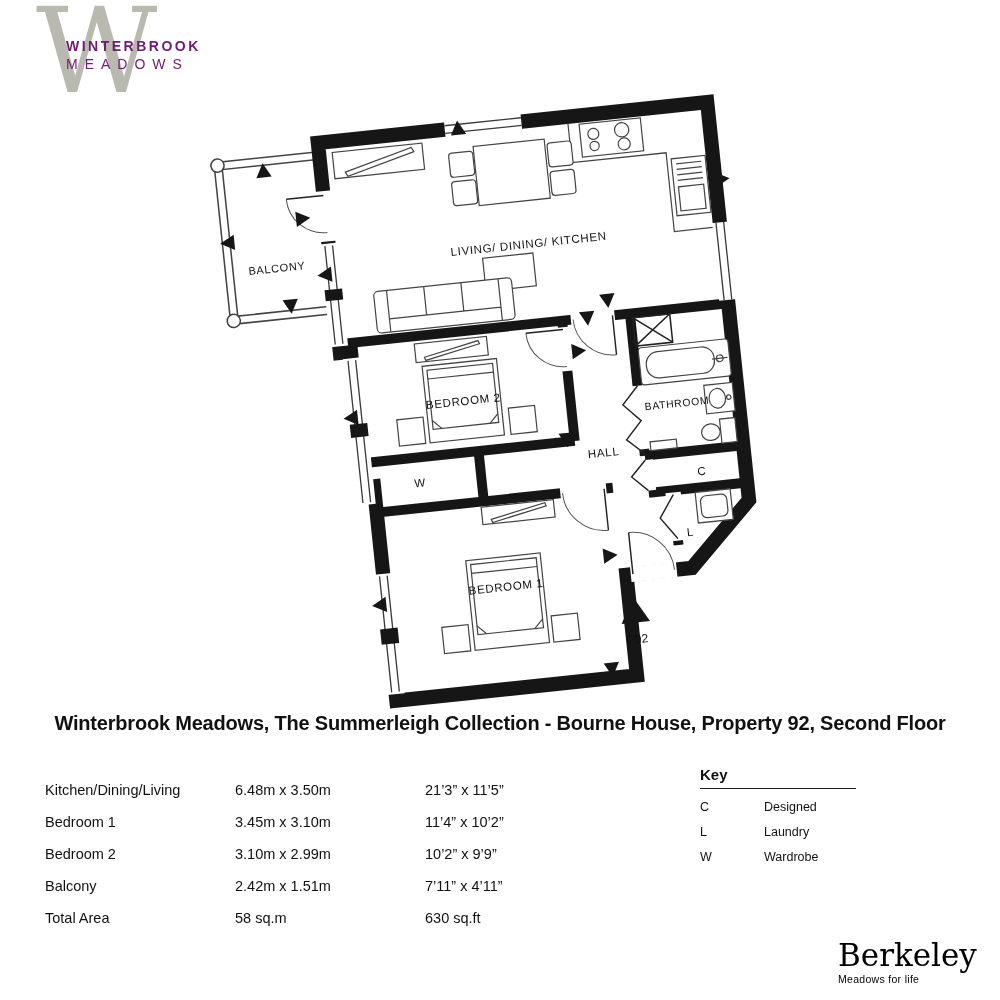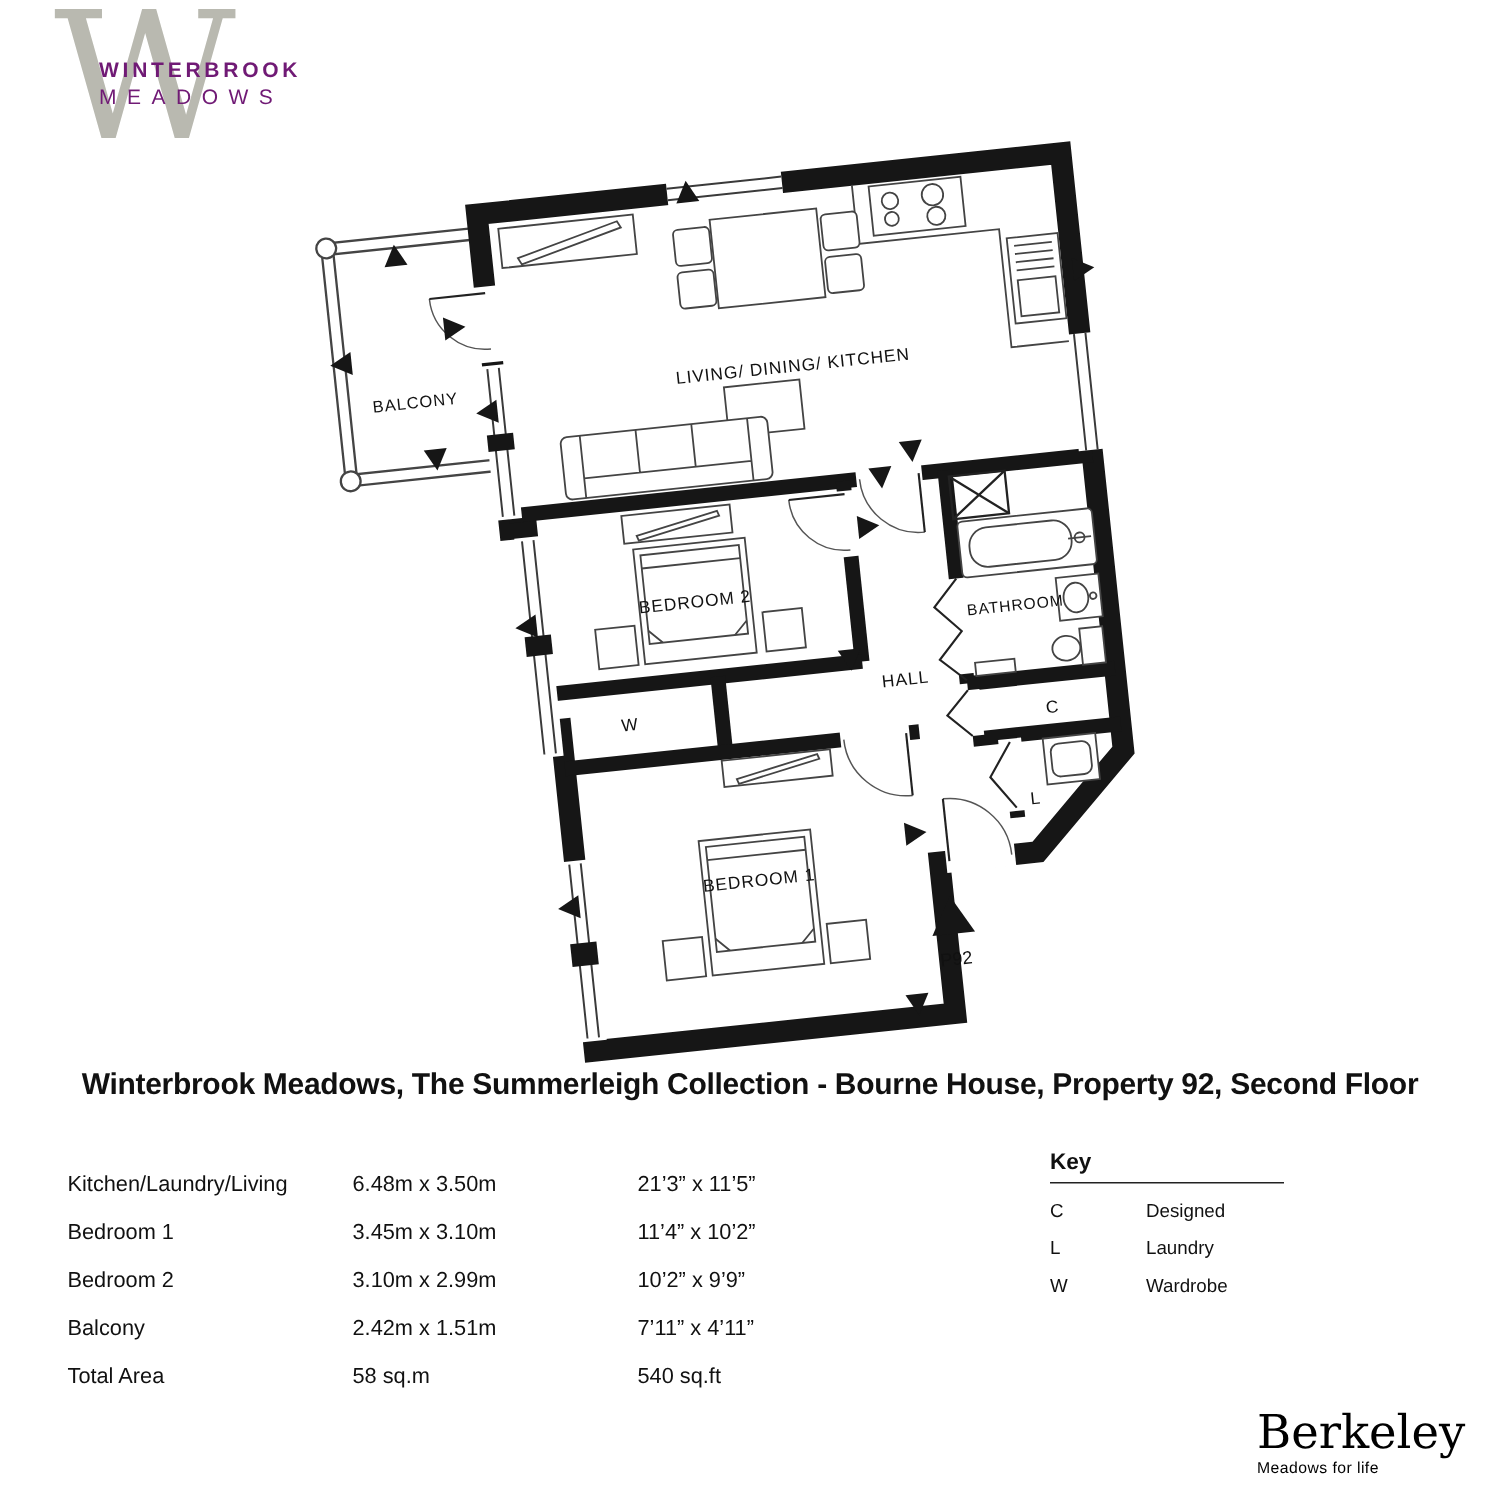--- a/index.html
+++ b/index.html
@@ -256,21 +256,21 @@
       <text class="rlabel" x="412" y="439">L</text>
       <text class="rlabel" x="172" y="369">W</text>
     </g>
   </g>
 </svg>
 
 <div class="title">Winterbrook Meadows, The Summerleigh Collection - Bourne House, Property 92, Second Floor</div>
 
 <div class="dims">
   <div class="row">
-    <span>Kitchen/Laundry/Living</span>
+    <span>Kitchen/Dining/Living</span>
     <span>6.48m x 3.50m</span>
     <span>21’3” x 11’5”</span>
   </div>
   <div class="row">
     <span>Bedroom 1</span>
     <span>3.45m x 3.10m</span>
     <span>11’4” x 10’2”</span>
   </div>
   <div class="row">
     <span>Bedroom 2</span>
@@ -278,21 +278,21 @@
     <span>10’2” x 9’9”</span>
   </div>
   <div class="row">
     <span>Balcony</span>
     <span>2.42m x 1.51m</span>
     <span>7’11” x 4’11”</span>
   </div>
   <div class="row">
     <span>Total Area</span>
     <span>58 sq.m</span>
-    <span>540 sq.ft</span>
+    <span>630 sq.ft</span>
   </div>
 </div>
 
 <div class="key">
   <div class="hd">Key</div>
   <div class="row">
     <span>C</span>
     <span>Designed</span>
   </div>
   <div class="row">

